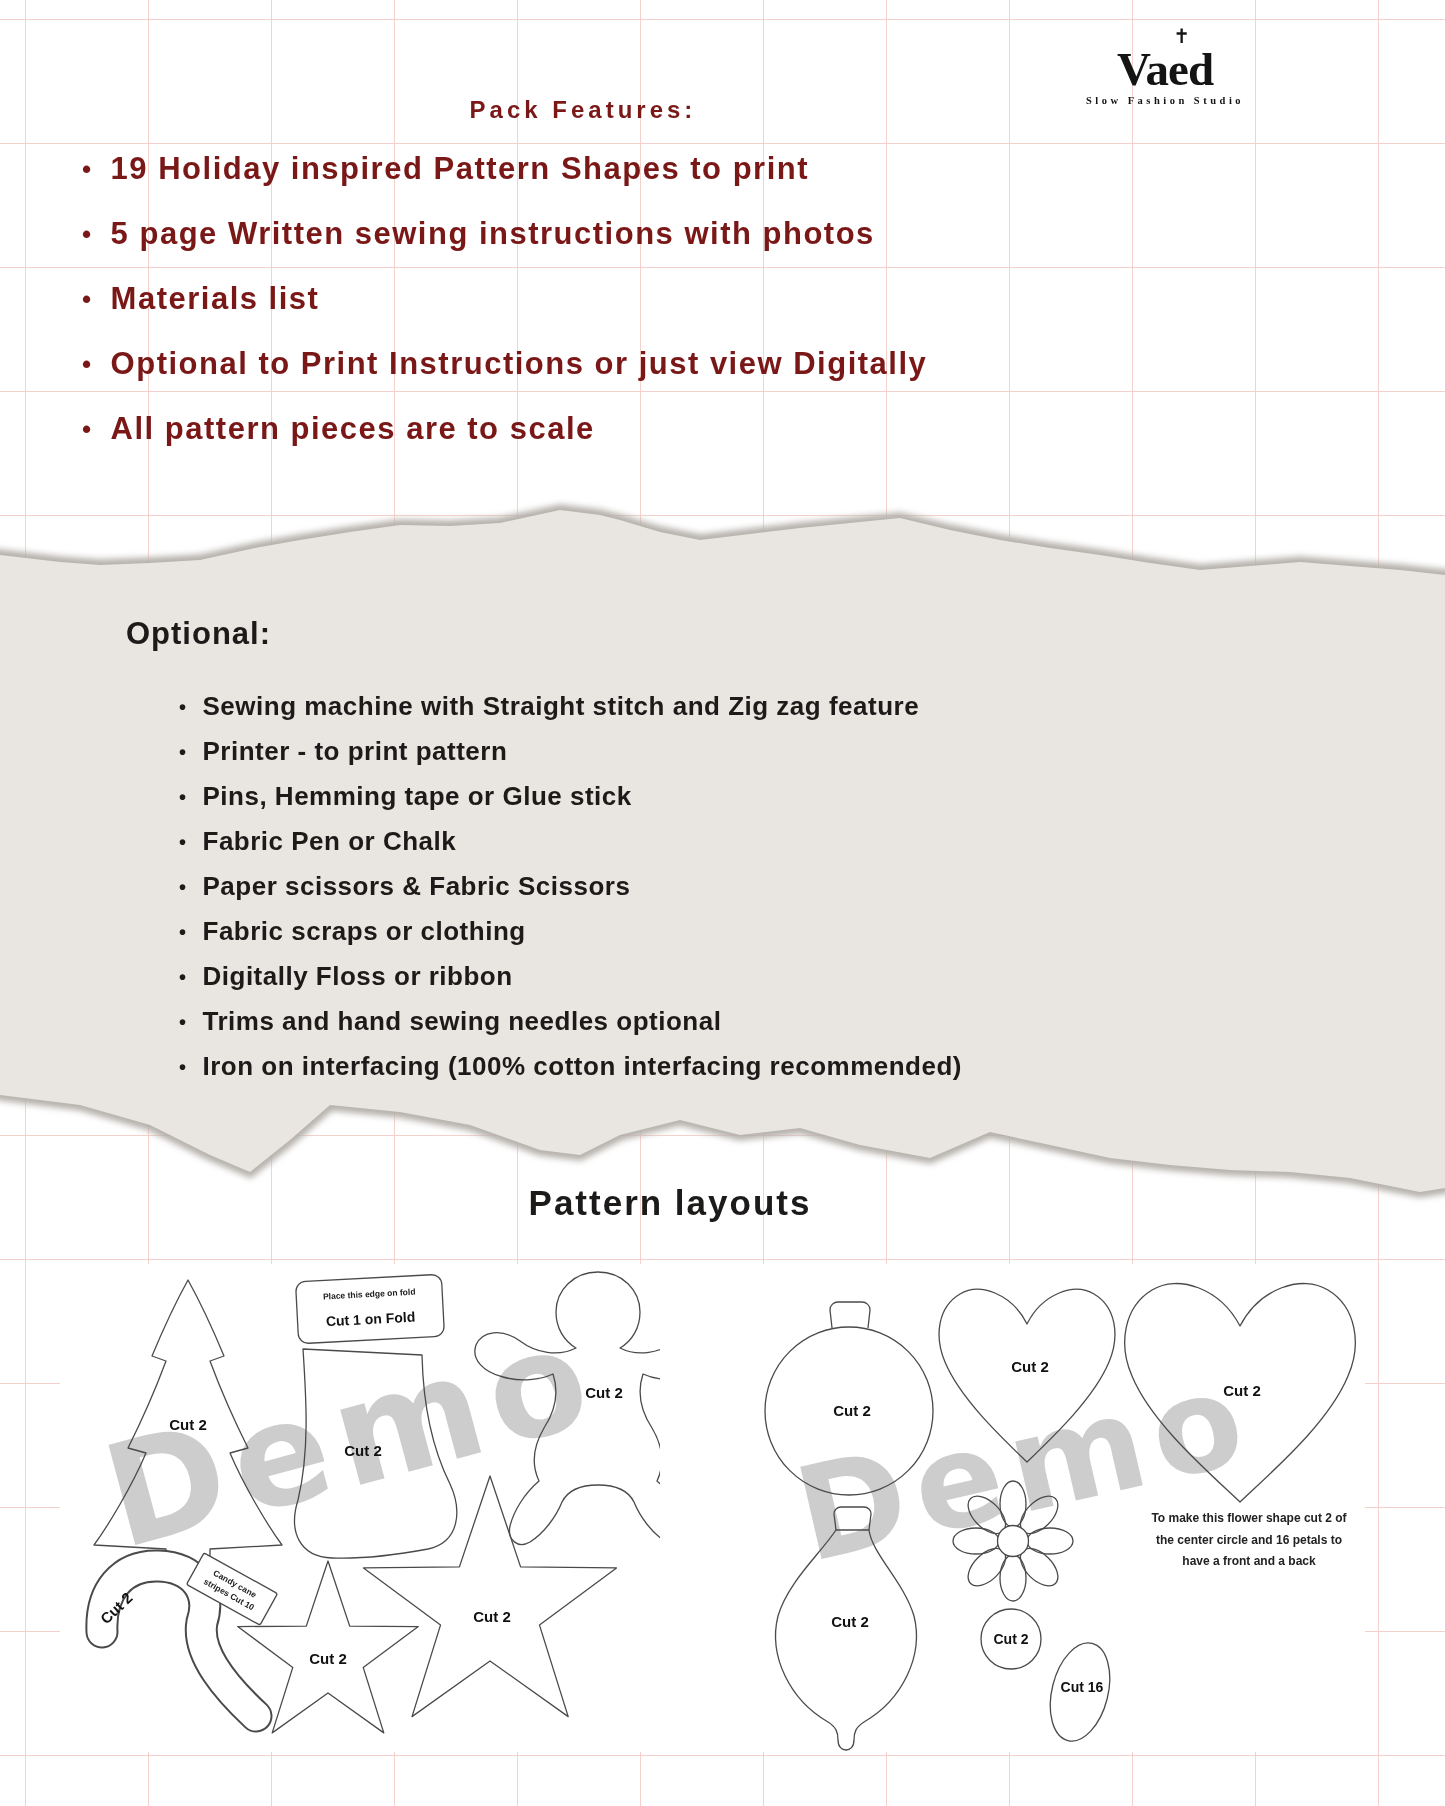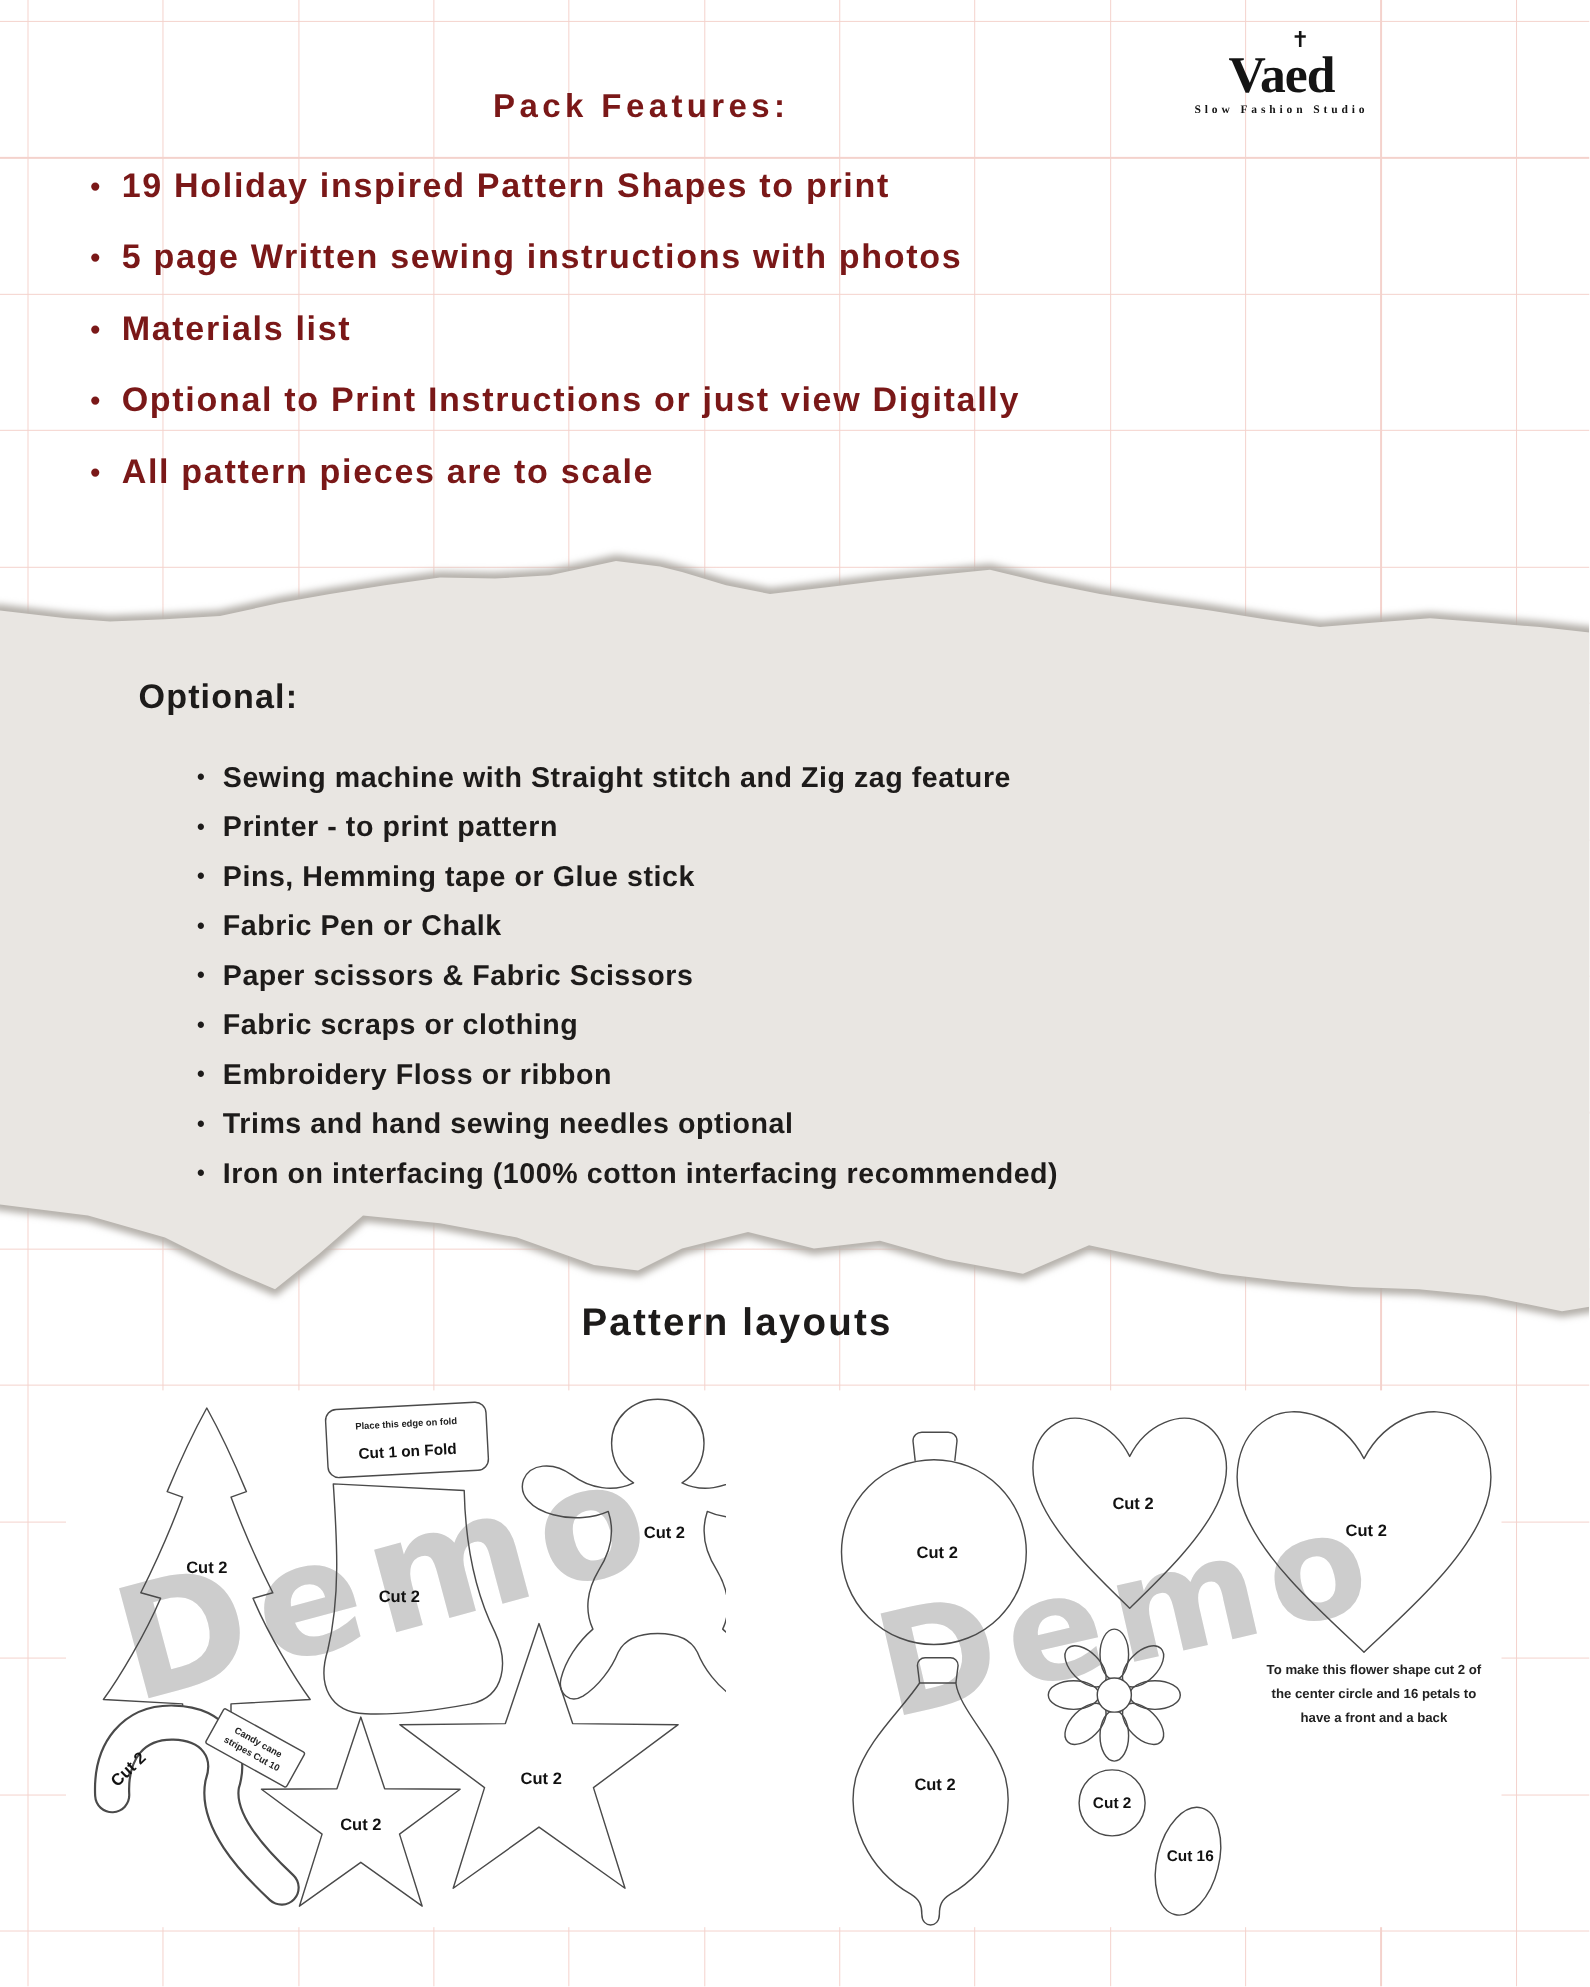--- a/index.html
+++ b/index.html
@@ -16,22 +16,22 @@
   }
   .abs{position:absolute;}
 
   
   .logo{left:1080px;top:26px;width:170px;text-align:center;color:#141414;}
   .logo .mark{display:block;font-size:20px;line-height:20px;padding-left:34px;font-family:"DejaVu Sans",sans-serif;}
   .logo .name{display:block;font-family:"Liberation Serif",serif;font-weight:bold;font-size:47px;line-height:46px;letter-spacing:-1px;}
   .logo .tagline{display:block;font-family:"Liberation Serif",serif;font-weight:bold;font-size:10.5px;letter-spacing:3.5px;margin-top:3px;}
 
   
-  .pf-title{left:0;top:80px;width:1166px;text-align:center;
-    color:#7a1818;font-size:30px;font-weight:bold;letter-spacing:4px;}
+  .pf-title{left:0;top:96px;width:1166px;text-align:center;
+    color:#7a1818;font-size:24px;font-weight:bold;letter-spacing:4px;}
   .pf-list{left:82px;top:136px;margin:0;padding:0;list-style:none;
     color:#7a1818;font-size:31px;font-weight:bold;letter-spacing:1.5px;}
   .pf-list li{height:65px;display:flex;align-items:center;}
   .pf-list li::before{content:"•";font-size:26px;margin-right:18px;position:relative;top:1px;}
 
   
   .paper-svg{left:0;top:430px;}
 
   
   .mat-title{left:126px;top:616px;color:#1d1b1a;font-size:31px;font-weight:bold;letter-spacing:1px;}
@@ -102,21 +102,21 @@
   </svg>
 
   <div class="abs mat-title">Optional:</div>
   <ul class="abs mat-list">
     <li>Sewing machine with Straight stitch and Zig zag feature</li>
     <li>Printer - to print pattern</li>
     <li>Pins, Hemming tape or Glue stick</li>
     <li>Fabric Pen or Chalk</li>
     <li>Paper scissors &amp; Fabric Scissors</li>
     <li>Fabric scraps or clothing</li>
-    <li>Embroidery Floss or ribbon</li>
+    <li>Digitally Floss or ribbon</li>
     <li>Trims and hand sewing needles optional</li>
     <li>Iron on interfacing (100% cotton interfacing recommended)</li>
   </ul>
 
   <div class="abs pl-title">Pattern layouts</div>
   <div class="abs panel"></div>
   <div class="abs watermark wm-left">Demo</div>
   <div class="abs watermark wm-right">Demo</div>
 
   <svg class="abs shape-svg" width="600" height="490" viewBox="0 0 600 490">

